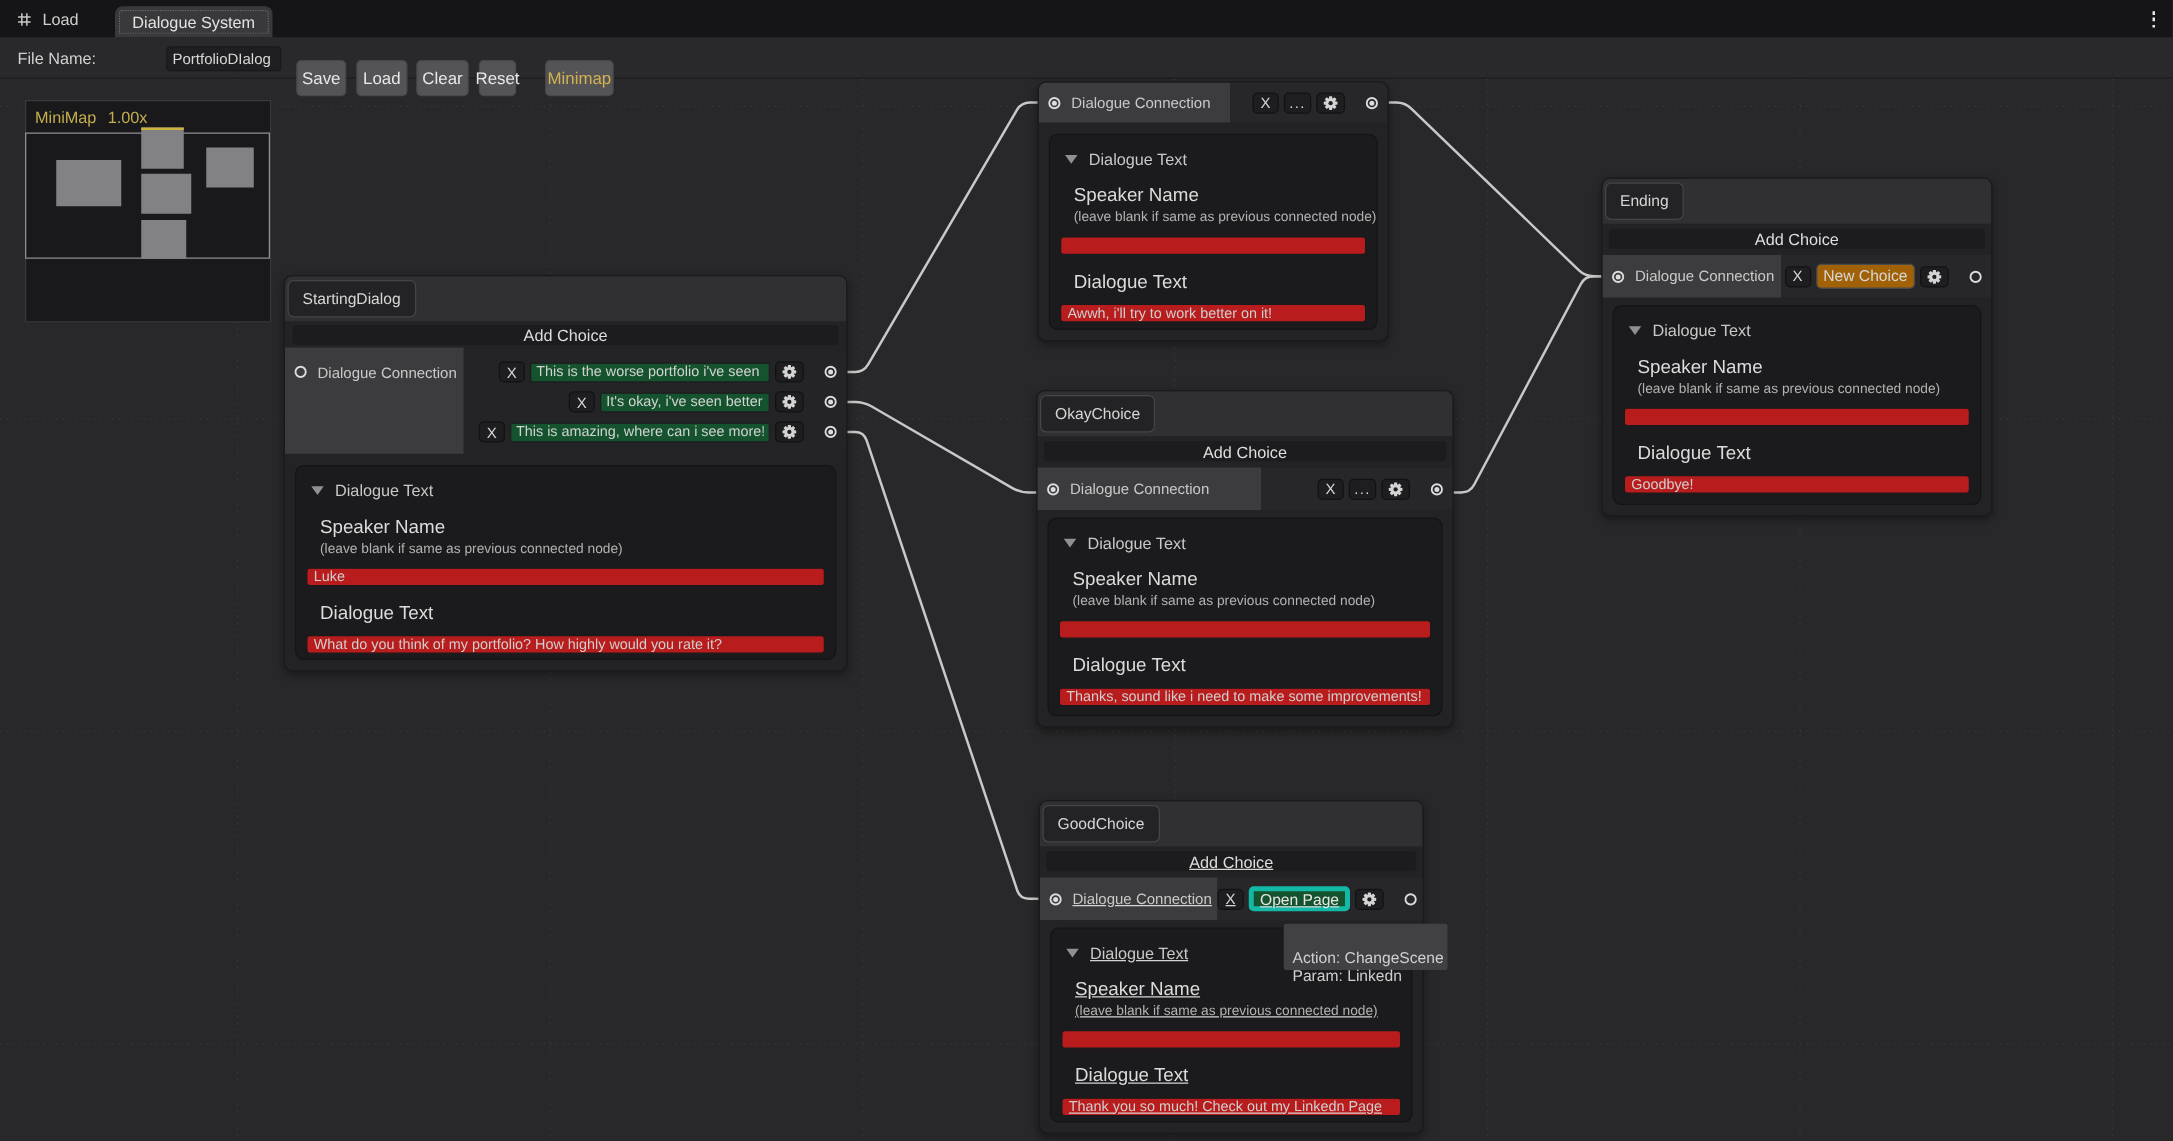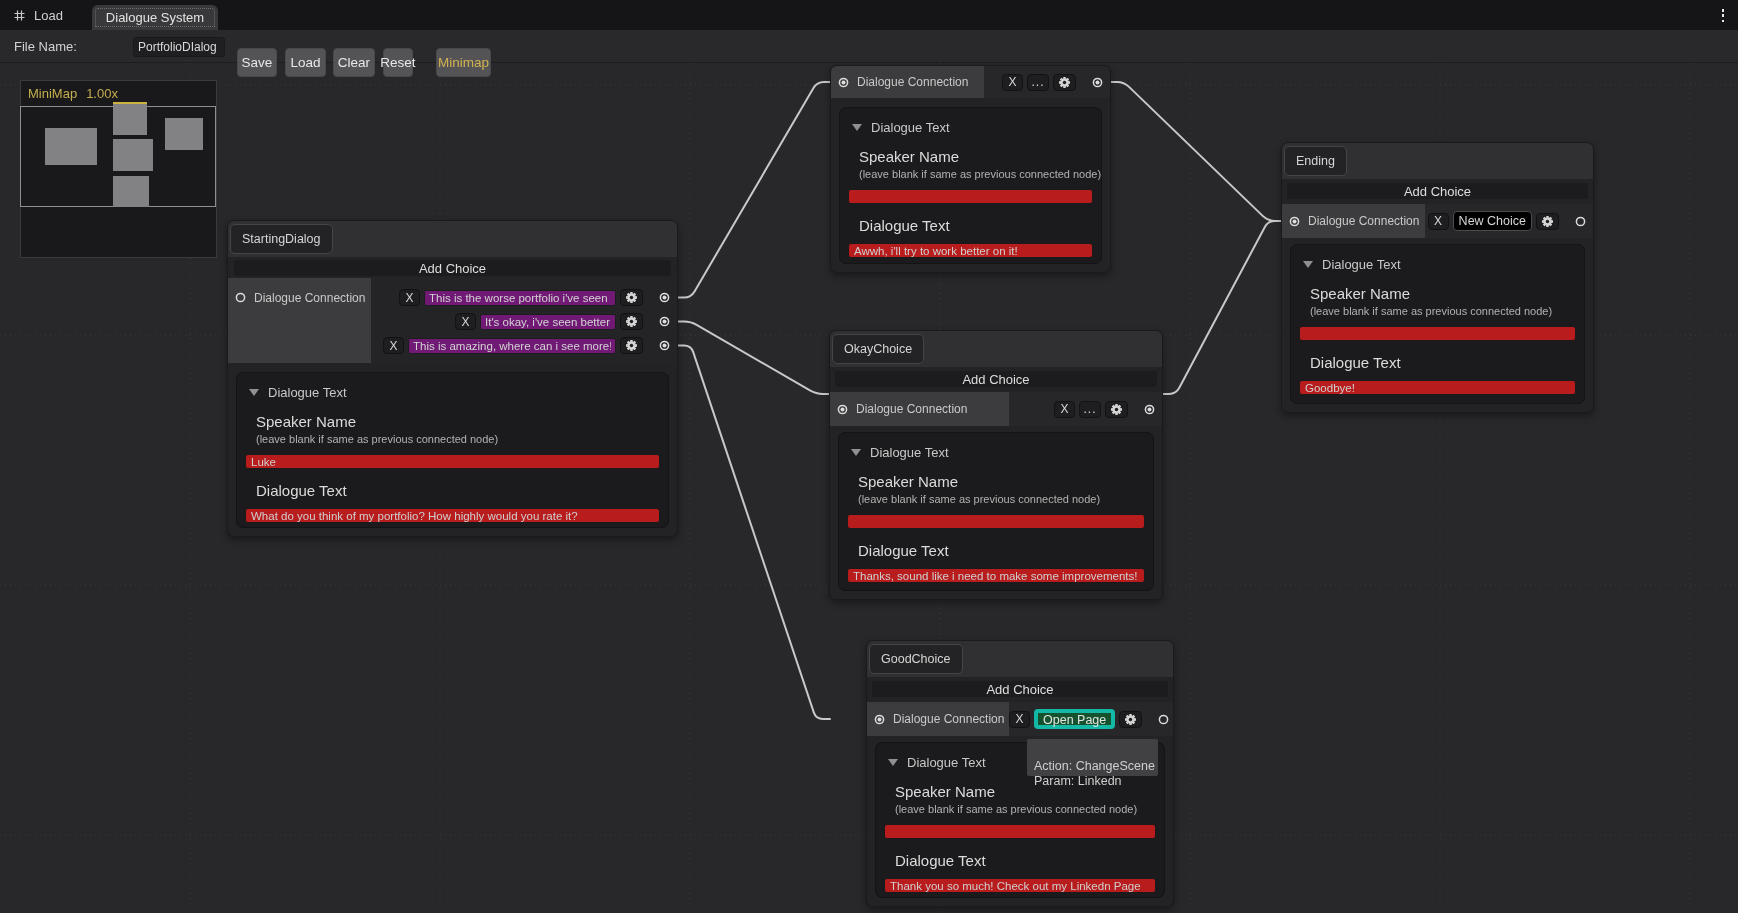--- a/index.html
+++ b/index.html
@@ -120,29 +120,29 @@
 
   .sq-btn {
     flex:none; width:21px; height:17px;
     background:#1e1e20; border:1px solid #121214; border-radius:4px;
     color:#d8d8d8; font-size:12px; font-family:inherit;
     display:flex; align-items:center; justify-content:center; line-height:1;
   }
   .sq-btn.more { width:22px; letter-spacing:1px; }
   .sq-btn.gear { width:23px; }
   .choice-input {
-    height:16px; background:#701a75; border:1px solid #1d1d1f; border-radius:2px;
+    height:16px; background:#14532d; border:1px solid #1d1d1f; border-radius:2px;
     color:#d2d2d2; font-size:11.5px; font-family:inherit; padding:0 4px;
   }
   .mini-input {
     height:20px; border-radius:4px; padding:0 5px;
     display:flex; align-items:center; font-size:12.5px; white-space:nowrap;
   }
   .mini-input.focused { background:#14532d; border:4px solid #14b8a6; color:#e4e4e4;flex-direction:column; }
-  .mini-input.plain   { background:#000000; border:1px solid #4b4b4e; color:#d6d6d6; }
+  .mini-input.plain   { background:#a16207; border:1px solid #4b4b4e; color:#d6d6d6; }
   .caret { display:inline-block; width:1px; height:12px; background:#e8e8e8; margin-left:1px; }
 
   .port { flex:none; width:11px; height:11px; }
   .port-slot { flex:none; width:11px; height:11px; margin-left:12px; margin-right:7px; }
 
   
   .dialogue-panel {
     flex:1; margin:6px 8px 8px;
     background:#1b1b1d; border:1px solid #141416; border-radius:7px;
     overflow:hidden;
@@ -290,21 +290,21 @@
       <span class="fold-label">Dialogue Text</span>
     </div>
     <div class="panel-heading">Speaker Name</div>
     <div class="panel-hint">(leave blank if same as previous connected node)</div>
     <input class="panel-field" value="" style="">
     <div class="panel-heading">Dialogue Text</div>
     <input class="panel-field second" value="Awwh, i'll try to work better on it!" style="">
   </div>
 </div>
 
-<div class="node" id="node-okay" style="left: 829px; top: 330px; width: 334px; height: 270px;">
+<div class="node" id="node-okay" style="left: 829px; top: 312px; width: 334px; height: 270px;">
   <div class="node-titlebar">
     <div class="title-tab">OkayChoice</div>
   </div>
   <div class="add-choice">Add Choice</div>
   <div class="conn-block conn-row">
     <div class="conn-left">
       <svg class="port" viewBox="0 0 11 11">
           <circle cx="5.5" cy="5.5" r="4.1" fill="none" stroke="#dcdcdc" stroke-width="1.5"></circle>
           <circle cx="5.5" cy="5.5" r="2" fill="#dcdcdc"></circle>
         </svg>
@@ -331,21 +331,21 @@
       <span class="fold-label">Dialogue Text</span>
     </div>
     <div class="panel-heading">Speaker Name</div>
     <div class="panel-hint">(leave blank if same as previous connected node)</div>
     <input class="panel-field" value="" style="">
     <div class="panel-heading">Dialogue Text</div>
     <input class="panel-field second" value="Thanks, sound like i need to make some improvements!" style="">
   </div>
 </div>
 
-<div class="node" id="node-good" style="left: 866px; top: 640px; width: 308px; height: 267px;">
+<div class="node" id="node-good" style="left: 831px; top: 640px; width: 308px; height: 267px; text-decoration: underline;">
   <div class="node-titlebar">
     <div class="title-tab">GoodChoice</div>
   </div>
   <div class="add-choice">Add Choice</div>
   <div class="conn-block conn-row">
     <div class="conn-left">
       <svg class="port" viewBox="0 0 11 11">
           <circle cx="5.5" cy="5.5" r="4.1" fill="none" stroke="#dcdcdc" stroke-width="1.5"></circle>
           <circle cx="5.5" cy="5.5" r="2" fill="#dcdcdc"></circle>
         </svg>

